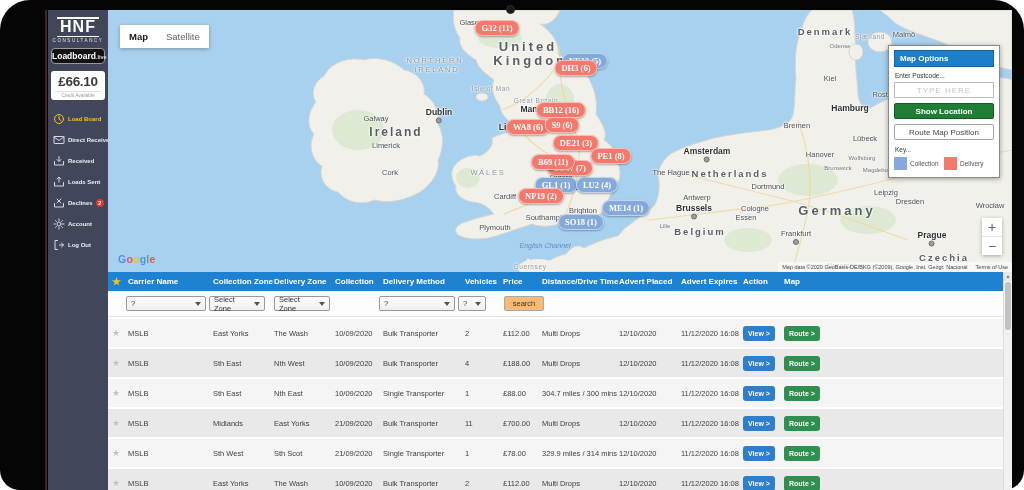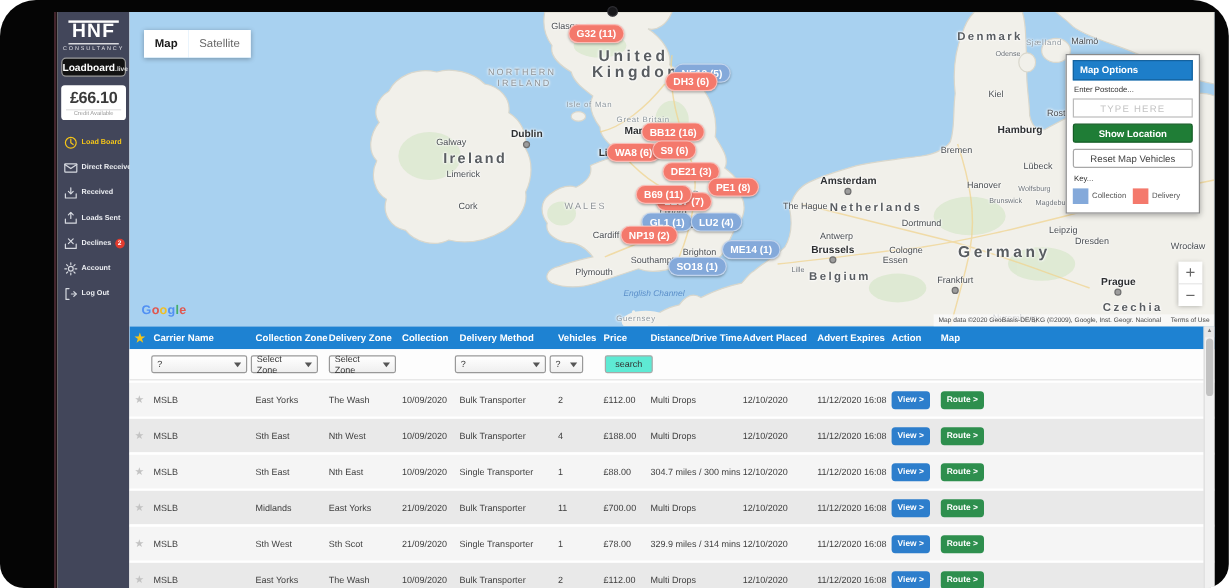--- a/index.html
+++ b/index.html
@@ -47,21 +47,21 @@
   .k-country-lg{font-size:12px;font-weight:bold;color:#595d61;letter-spacing:2px;}
   .k-country{font-size:9.5px;font-weight:bold;color:#595d61;letter-spacing:2px;}
   .k-region{font-size:7.5px;color:#8d9296;letter-spacing:1.8px;}
   .k-region-sm{font-size:6.5px;color:#8d979e;letter-spacing:.6px;}
   .k-city{font-size:8.5px;color:#2e3032;font-weight:bold;}
   .k-town{font-size:7.5px;color:#4a4e52;}
   .k-town-sm{font-size:6px;color:#6d7378;}
   .k-water{font-size:7px;font-style:italic;color:#5b8fc9;text-shadow:none;}
   .marker{position:absolute;transform:translate(-50%,-50%);z-index:2;padding:2px 6px;border-radius:9px;
     font-size:8.5px;font-weight:bold;color:#fff;white-space:nowrap;cursor:pointer;
-    box-shadow:0 1px 2px rgba(0,0,0,.3);border:1px solid rgba(255,255,255,.5);}
+    box-shadow:0 1px 2px rgba(0,0,0,.3);border:1px solid rgba(255,255,255,.5);font-family:Liberation Serif, serif;}
   .marker.delivery{background:var(--marker-red,#f4796c);}
   .marker.collection{background:var(--marker-blue,#84a9da);}
 
   .map-type{position:absolute;left:12px;top:15px;display:flex;z-index:5;
     box-shadow:0 1px 4px rgba(0,0,0,.3);cursor:pointer;}
   .seg{background:#fff;font-size:9.5px;padding:6px 9px;color:#666;}
   .seg.active{font-weight:bold;color:#1a1a1a;}
 
   .map-options{position:absolute;right:12px;top:35px;width:112px;background:#fff;z-index:6;
     border:1px solid #8a8a8a;box-shadow:0 1px 5px rgba(0,0,0,.35);padding:4px 5px 7px;box-sizing:border-box;}
@@ -98,21 +98,21 @@
     align-items:center;}
   .th{padding-left:2px;white-space:nowrap;overflow:visible;}
   .th-star{color:var(--accent-yellow,#f5c518);font-size:10px;padding-left:4px;}
   .filters{position:relative;height:25px;background:#fdfdfd;border-bottom:1px solid #e3e3e3;}
   .fsel{position:absolute;top:5px;height:15px;box-sizing:border-box;border:1px solid #999;
     border-radius:2px;background:linear-gradient(#fff,#efefef);font-size:7.5px;color:#333;
     display:flex;align-items:center;justify-content:space-between;padding:0 4px;cursor:pointer;}
   .chev{width:0;height:0;border-left:3px solid transparent;border-right:3px solid transparent;
     border-top:4px solid #555;margin-left:3px;flex-shrink:0;}
   .search-btn{position:absolute;left:396px;top:5px;width:40px;height:15px;box-sizing:border-box;
-    border:1px solid #a8a8a8;border-radius:2px;background:#5eead4;font-size:7.5px;color:#333;
+    border:1px solid #a8a8a8;border-radius:2px;background:#fdba74;font-size:7.5px;color:#333;
     font-family:inherit;cursor:pointer;padding:0;}
   .tbody{}
   .trow{display:grid;grid-template-columns:18px 85px 61px 61px 48px 82px 38px 39px 77px 62px 62px 41px 1fr;
     height:30px;align-items:center;font-size:7.5px;color:#3e3e3e;border-top:2px solid #fff;box-sizing:border-box;}
   .trow:nth-child(odd){background:#f5f5f5;}
   .trow:nth-child(even){background:#e9e9e9;}
   .tc{white-space:nowrap;padding-left:2px;overflow:visible;}
   .row-star{color:#c3c3c3;font-size:9px;padding-left:4px;cursor:pointer;}
   .btn{border:none;border-radius:3px;color:#fff;font-size:7px;font-weight:bold;padding:4px 5px;
     font-family:inherit;cursor:pointer;white-space:nowrap;}
@@ -322,21 +322,21 @@
         <div class="map-type">
           <div class="seg active">Map</div>
           <div class="seg">Satellite</div>
         </div>
 
         <div class="map-options">
           <div class="mo-title">Map Options</div>
           <div class="mo-label">Enter Postcode...</div>
           <input class="mo-input" placeholder="TYPE HERE" style="">
           <button class="mo-btn green">Show Location</button>
-          <button class="mo-btn white">Reset Map Vehicles</button>
+          <button class="mo-btn white">Route Map Position</button>
           <div class="mo-key-label">Key...</div>
           <div class="mo-key-row" id="key-row">
               <div class="key-item">
                 <span class="swatch" style="background: rgb(132, 169, 218);"></span>
                 <span>Collection</span>
               </div>
               <div class="key-item">
                 <span class="swatch" style="background: rgb(244, 121, 108);"></span>
                 <span>Delivery</span>
               </div>

